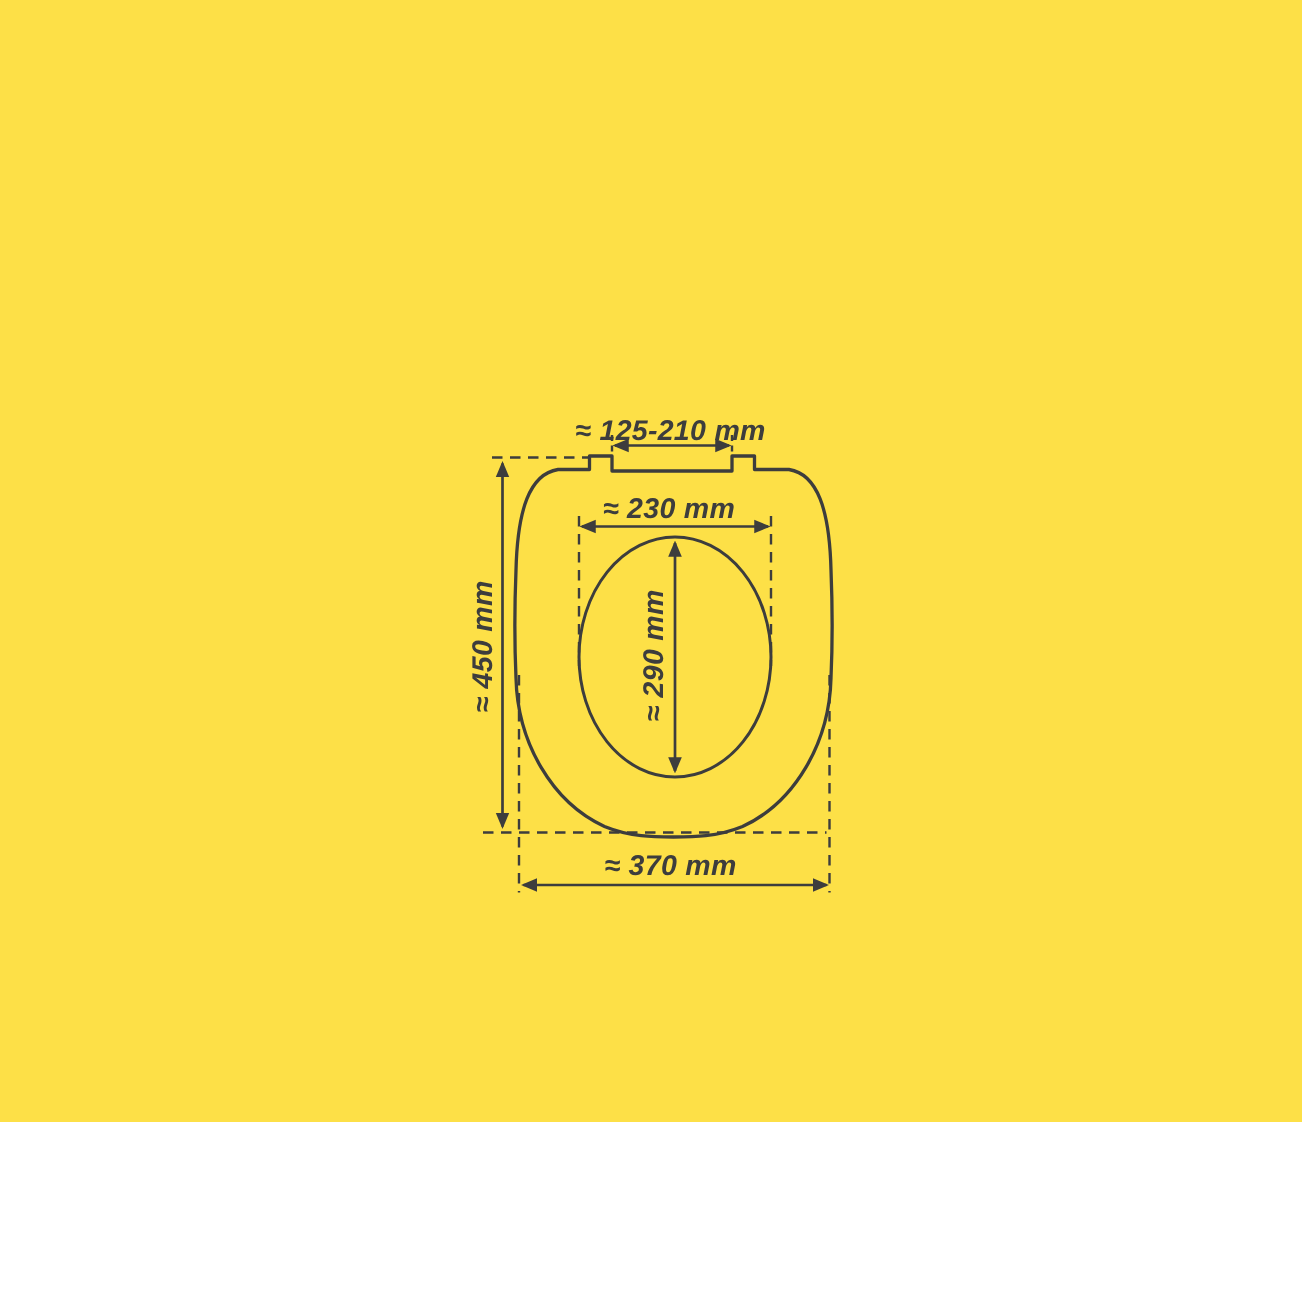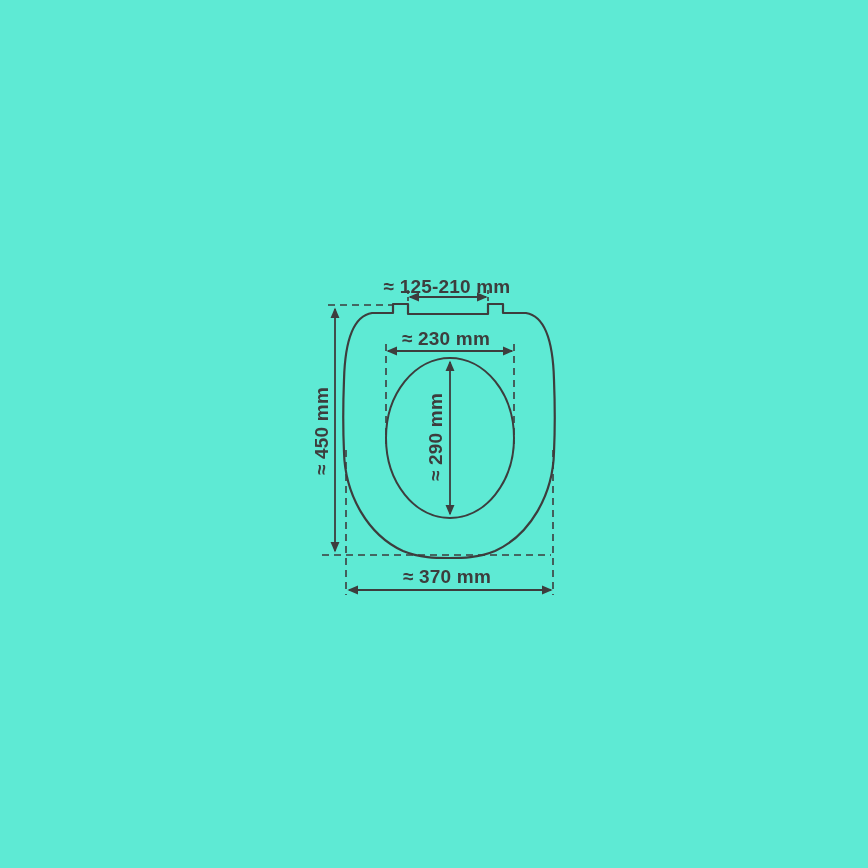--- a/index.html
+++ b/index.html
@@ -3,23 +3,24 @@
 <meta charset="utf-8">
 <style>
   html, body {
     margin: 0;
     padding: 0;
     background: #ffffff;
   }
   .stage {
     position: relative;
     width: 868px;
-    height: 868px;
-    background: #5eead4;
+    height: 748px;
+    background: #fde047;
     overflow: hidden;
+    font-style: italic;
   }
   svg { display: block; }
   .outline {
     fill: none;
     stroke: #3d3d3d;
     stroke-width: 2.2;
     stroke-linejoin: round;
     stroke-linecap: round;
   }
   .opening {

